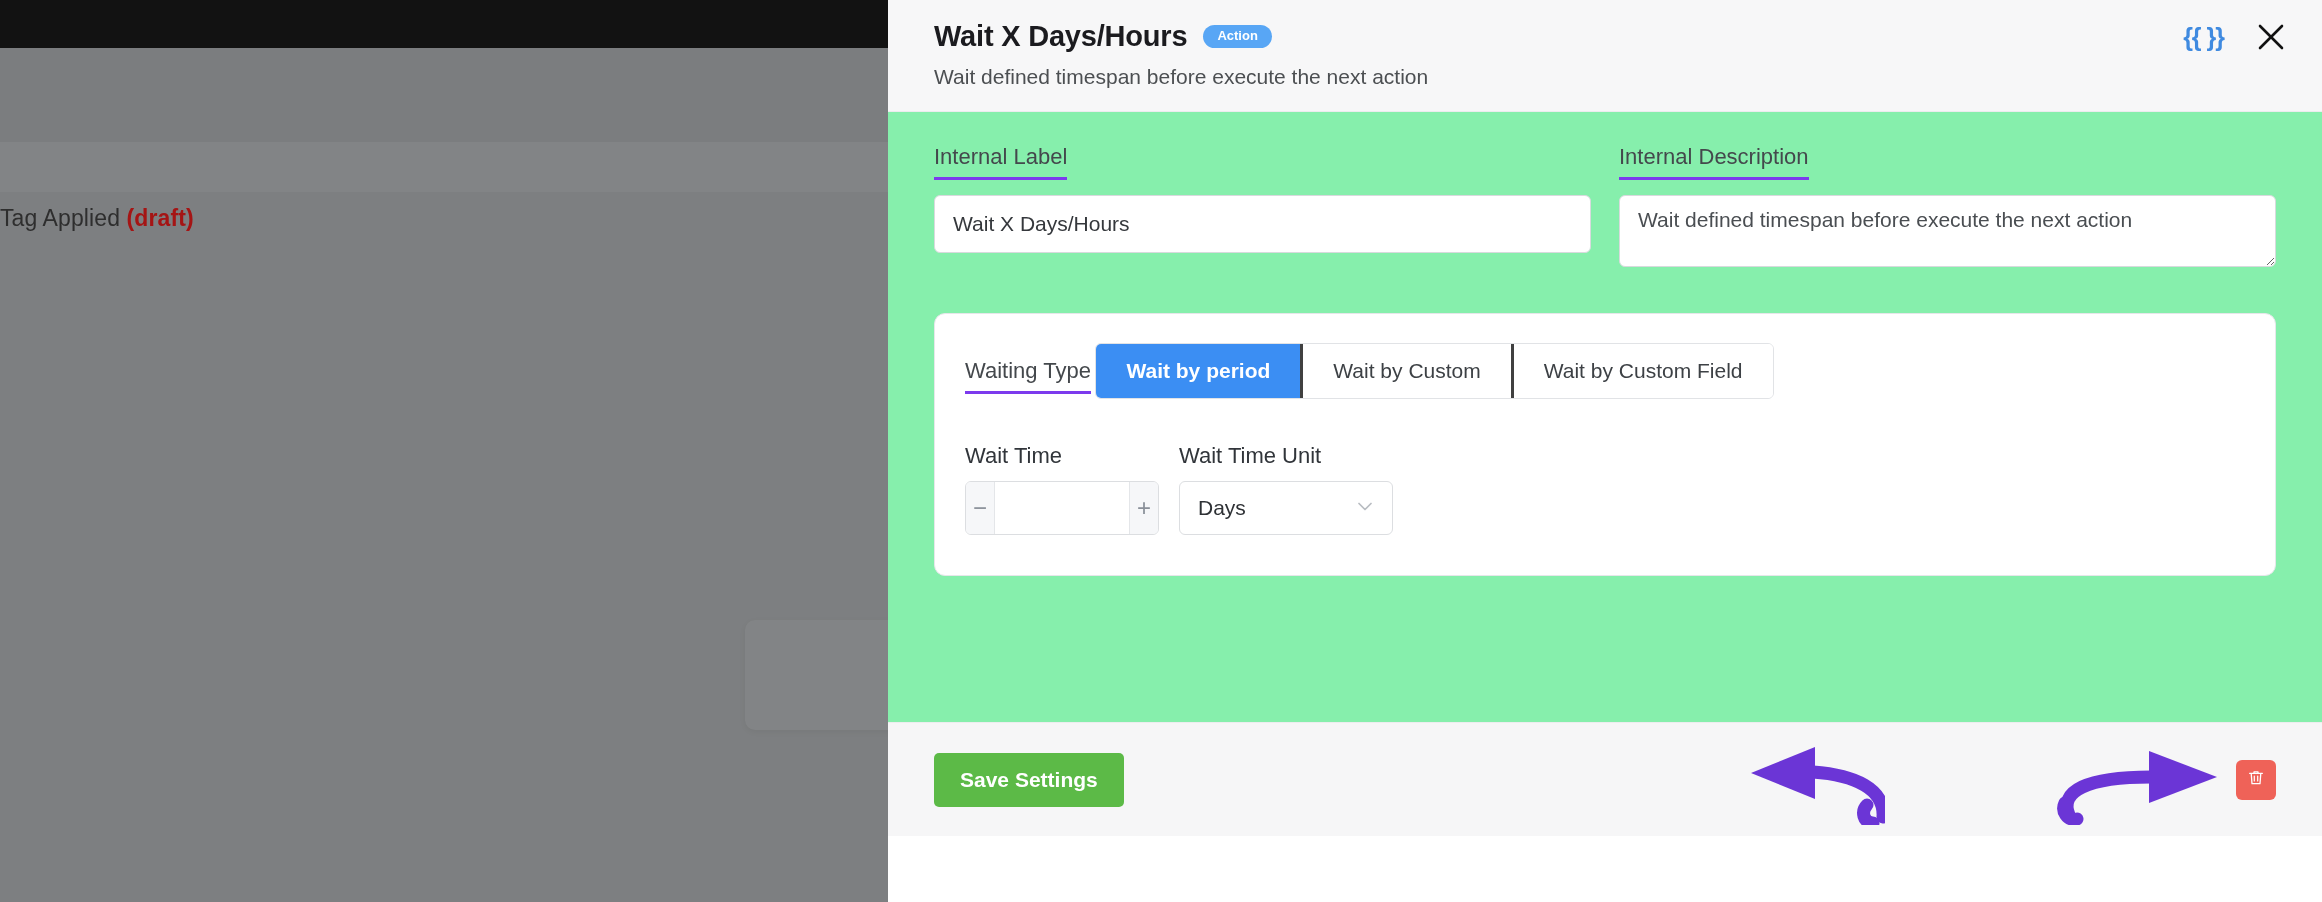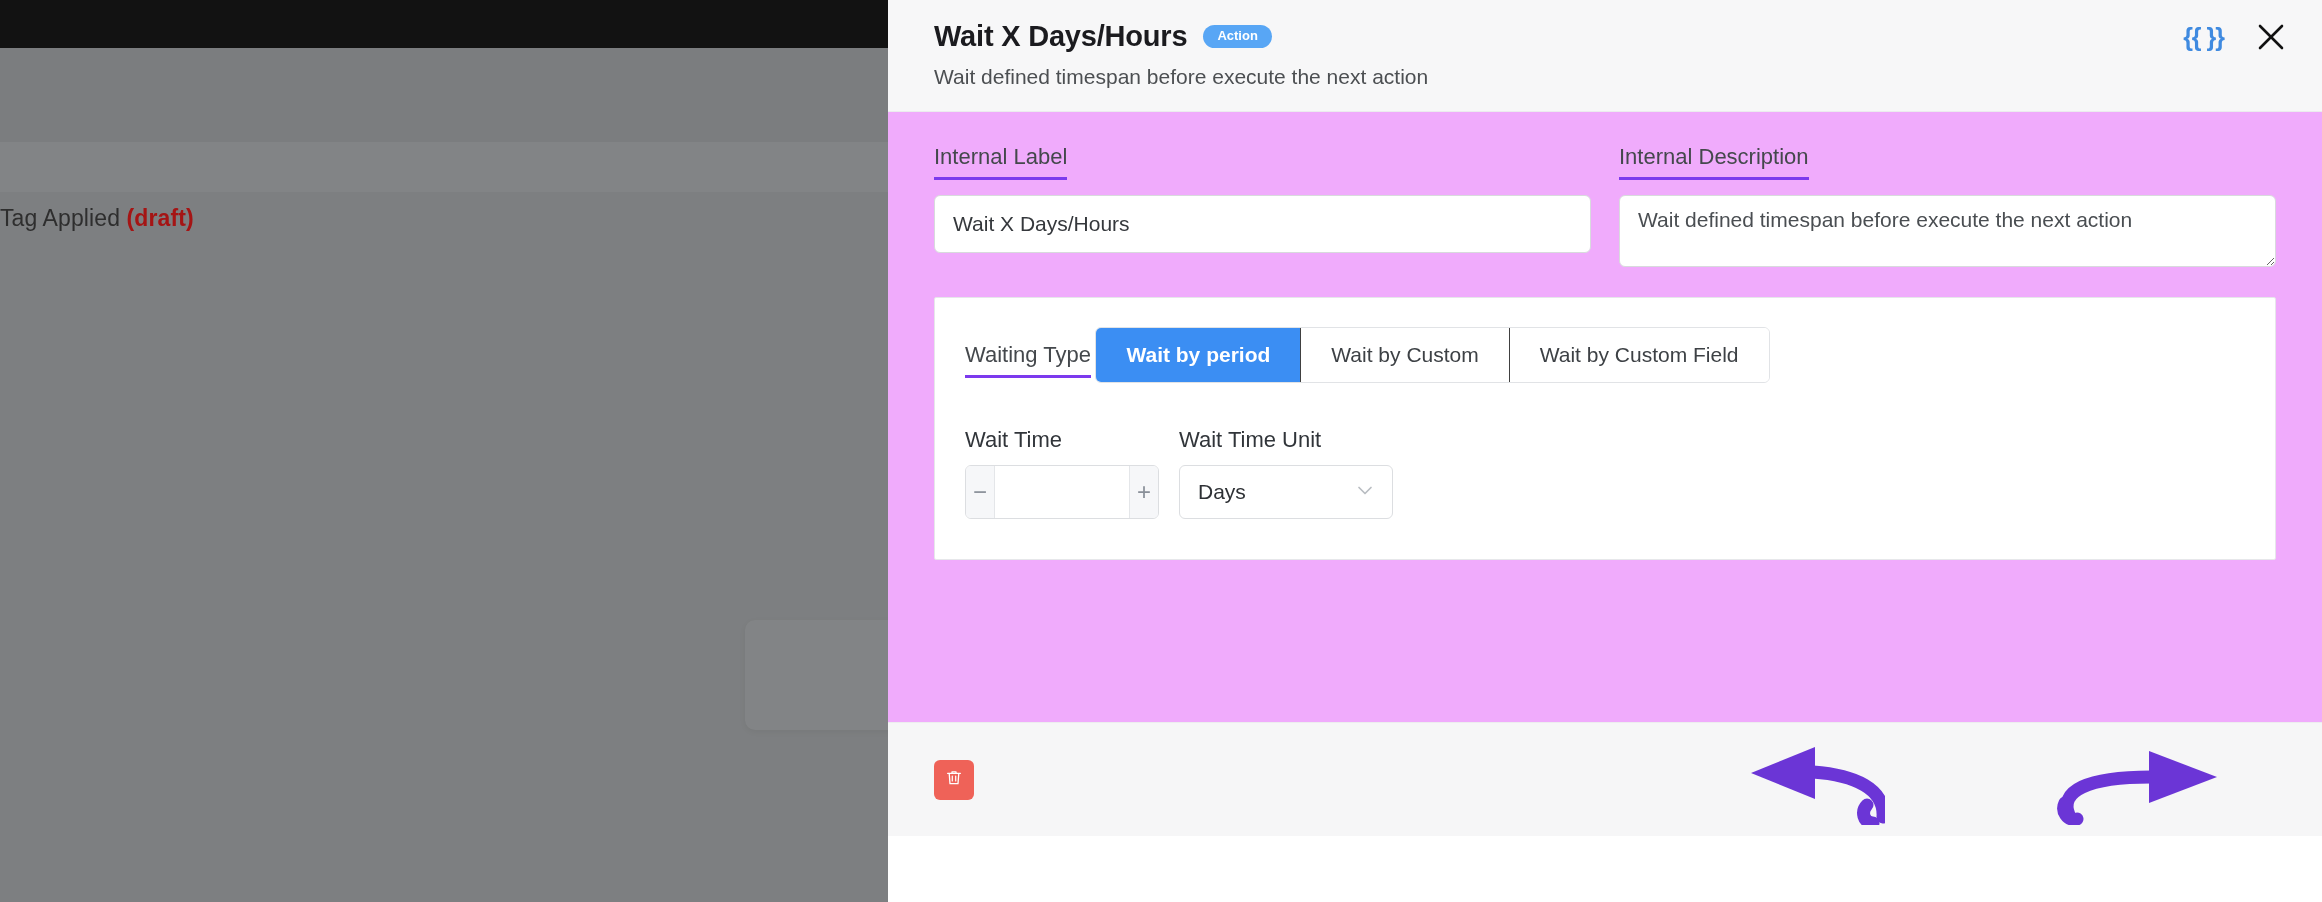--- a/index.html
+++ b/index.html
@@ -69,21 +69,21 @@
     box-shadow: 0 2px 6px rgba(0,0,0,0.05);
   }
 
   
   #panel {
     position: absolute;
     left: 888px;
     top: 0;
     width: 1434px;
     height: 902px;
-    background: #f0abfc;
+    background: #86efac;
     display: flex;
     flex-direction: column;
   }
 
   
   #panel-header {
     background: #f7f7f8;
     padding: 20px 46px 22px 46px;
     position: relative;
     border-bottom: 1px solid #ececee;
@@ -180,41 +180,41 @@
     color: #4a4e52;
     padding: 12px 18px;
     font-family: "Liberation Sans", sans-serif;
     background: #ffffff;
     outline: none;
     resize: vertical;
   }
 
   
   #settings-card {
-    margin-top: 30px;
+    margin-top: 46px;
     border: 1px solid #e6e7ea;
-    border-radius: 2px;
+    border-radius: 11px;
     padding: 26px 40px 40px 30px;
     background: #ffffff;
   }
 
   
   #waiting-type-tabs {
     display: inline-flex;
     border: 1px solid #e1e3e6;
     border-radius: 6px;
     overflow: hidden;
     margin-top: 3px;
   }
   .tab {
     font-size: 21px;
     padding: 15px 30px;
     color: #3d4145;
     background: #ffffff;
-    border-right: 1px solid #404040;
+    border-right: 3px solid #404040;
     cursor: pointer;
     white-space: nowrap;
   }
   .tab:last-child { border-right: none; }
   .tab.active {
     background: #3b8ef3;
     color: #ffffff;
     font-weight: bold;
   }
 
@@ -410,20 +410,21 @@
               </svg>
             </span>
           </div>
         </div>
 
       </div>
     </div>
   </div>
 
   <div id="panel-footer">
+    <button id="save-settings-button">Save Settings</button>
     <button id="delete-button">
       <span>
         <svg width="20" height="20" viewBox="0 0 20 20" aria-hidden="true">
           <path d="M3.6 5.3h12.8" stroke="#ffffff" stroke-width="1.3" stroke-linecap="round" fill="none"></path>
           <path d="M8 5.3V3.9h4v1.4" stroke="#ffffff" stroke-width="1.3" fill="none" stroke-linejoin="round"></path>
           <path d="M5.2 5.3l.8 10.4h8l.8-10.4" stroke="#ffffff" stroke-width="1.3" fill="none" stroke-linejoin="round"></path>
           <path d="M8.3 8v5M11.7 8v5" stroke="#ffffff" stroke-width="1.2" stroke-linecap="round"></path>
         </svg>
       </span>
     </button>

